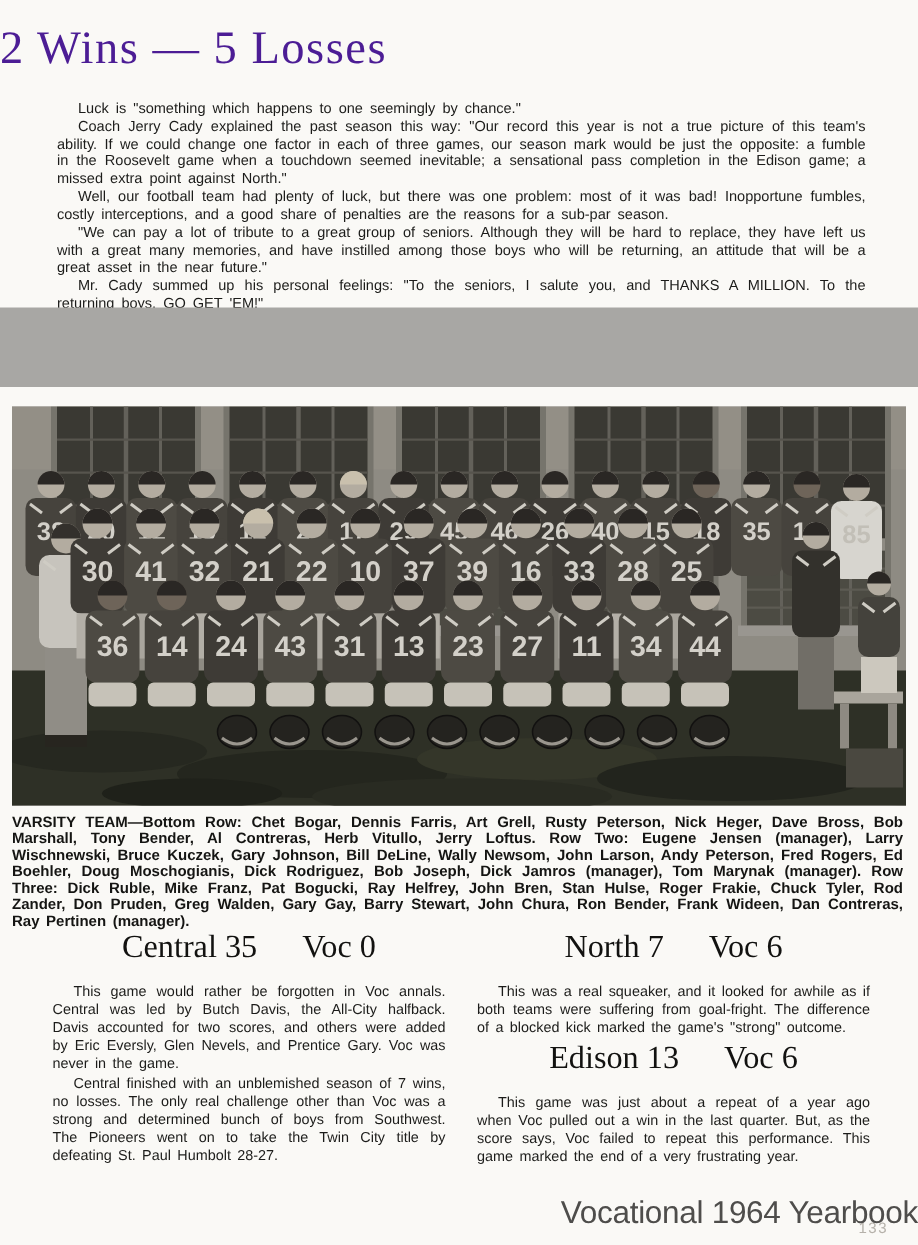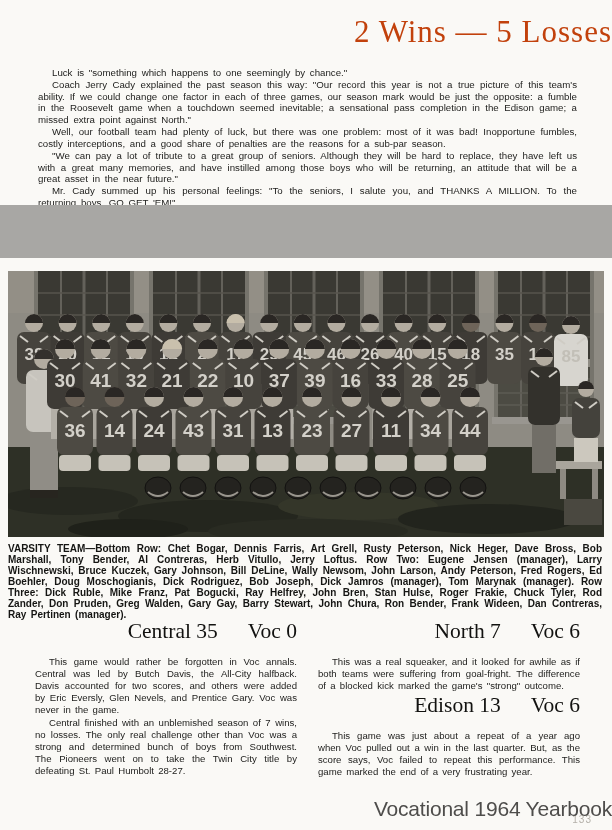--- a/index.html
+++ b/index.html
@@ -3,22 +3,22 @@
 <meta charset="utf-8">
 <style>
   html,body{margin:0;padding:0;background:#e8e6e2;}
   .page{
     position:relative; width:612px; height:830px; margin:0 auto;
     background:#faf9f6; overflow:hidden;
     font-family:"Liberation Sans", sans-serif; color:#1c1c1a;
   }
   .title{
     position:absolute; top:14px; left:0; width:612px;
-    text-align:right; font-family:"Liberation Serif", serif;
-    font-size:31px; letter-spacing:1px; color:#c2410c;
+    text-align:left; font-family:"Liberation Serif", serif;
+    font-size:31px; letter-spacing:1px; color:#4c1d95;
   }
   .intro{
     position:absolute; top:67px; left:38px; width:539px;
     font-size:9.7px; line-height:1.22; text-align:justify; word-spacing:2px;
   }
   .intro p{margin:0; text-indent:14px;}
   .grayband{position:absolute; top:205px; left:0; width:612px; height:53px; background:#a8a7a4;}
   .photo{
     position:absolute; top:271px; left:8px; width:596px; height:266px;
     background:#8e8b83; box-shadow:inset 0 0 14px rgba(0,0,0,.55);
@@ -26,21 +26,21 @@
   .photo svg{display:block;}
   .caption{
     position:absolute; top:543px; left:8px; width:594px;
     font-size:10px; font-weight:bold; line-height:1.1;
     text-align:justify; word-spacing:1.6px; color:#151513;
   }
   .col{position:absolute; top:618px; width:262px; font-size:9.6px; line-height:1.25;}
   .col-left{left:35px;}
   .col-right{left:318px;}
   .game-heading{
-    display:flex; justify-content:flex-end; gap:30px;
+    display:flex; justify-content:center; gap:30px;
     font-family:"Liberation Serif", serif; font-size:21.5px; color:#121210;
     margin:0 0 11px 0;
   }
   .game-heading.second{}
   .game-text p{margin:0; text-indent:14px; text-align:justify; word-spacing:1.6px;}
   .game-text p + p{margin-top:1px;}
   .page-number{
     position:absolute; top:786px; right:20px;
     font-size:10px; color:#b5b1aa; letter-spacing:1px;margin-top:28px;
   }

